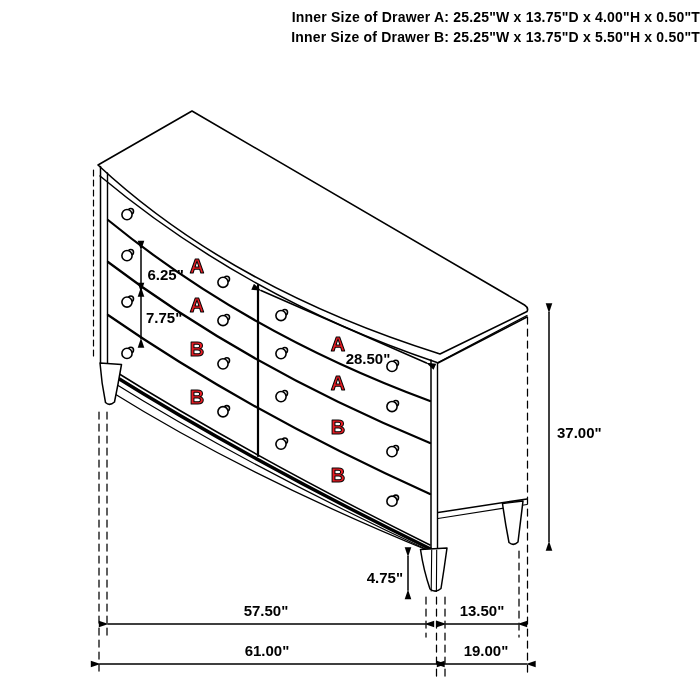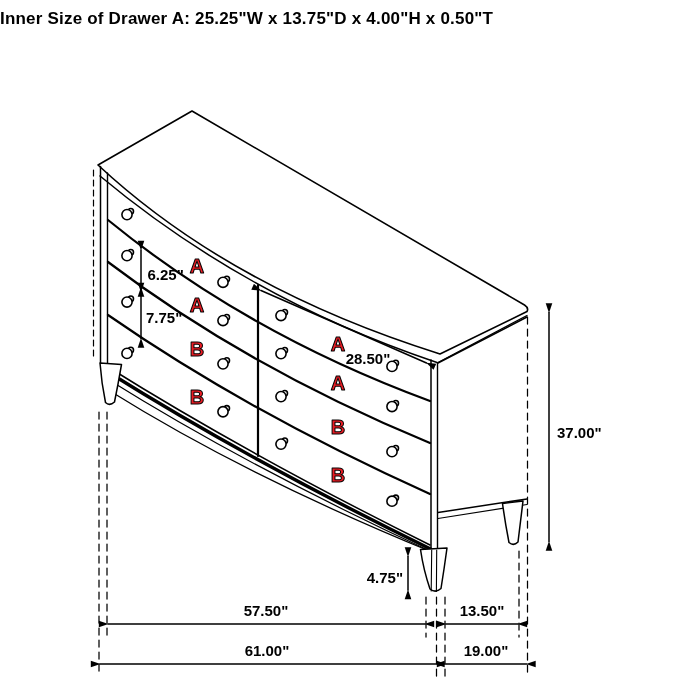--- a/index.html
+++ b/index.html
@@ -1,30 +1,31 @@
 <!DOCTYPE html>
 <html><head>
 <meta charset="utf-8">
 <style>
   html,body{margin:0;padding:0;background:#fff;}
   #page{position:relative;width:700px;height:700px;background:#ffffff;overflow:hidden;
         font-family:"Liberation Sans",sans-serif;}
-  .title-line{position:absolute;left:0;width:700px;text-align:left;
-        font-weight:bold;font-size:17px;color:#000;letter-spacing:.2px;}
+  .title-line{position:absolute;left:0;width:700px;text-align:right;
+        font-weight:bold;font-size:14px;color:#000;letter-spacing:.2px;}
   #title1{top:9px;}
   #title2{top:29px;}
   svg text{font-family:"Liberation Sans",sans-serif;}
   .dimtext{font-weight:bold;font-size:15px;fill:#000;}
   .drawer-label{font-weight:bold;font-size:20px;}
 </style>
 </head>
 <body>
 
 <div id="page">
   <div id="title1" class="title-line">Inner Size of Drawer A: 25.25"W x 13.75"D x 4.00"H x 0.50"T</div>
+  <div id="title2" class="title-line">Inner Size of Drawer B: 25.25"W x 13.75"D x 5.50"H x 0.50"T</div>
 
   <svg id="diag" width="700" height="700" viewBox="0 0 700 700" stroke-linejoin="round" stroke-linecap="round">
     <defs>
       <marker id="arw" viewBox="-1 -4 12 8" refX="0.5" refY="0" markerWidth="11" markerHeight="8" orient="auto-start-reverse" markerUnits="userSpaceOnUse">
         <path d="M0,0 L10.5,3.6 L10.5,-3.6 Z" fill="#000"></path>
       </marker>
     </defs>
 
     <g stroke="#000" fill="none">
 

